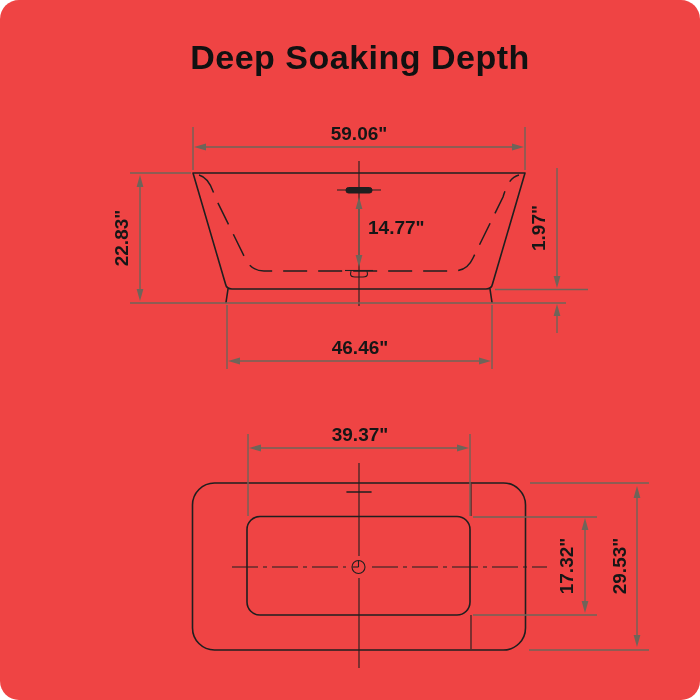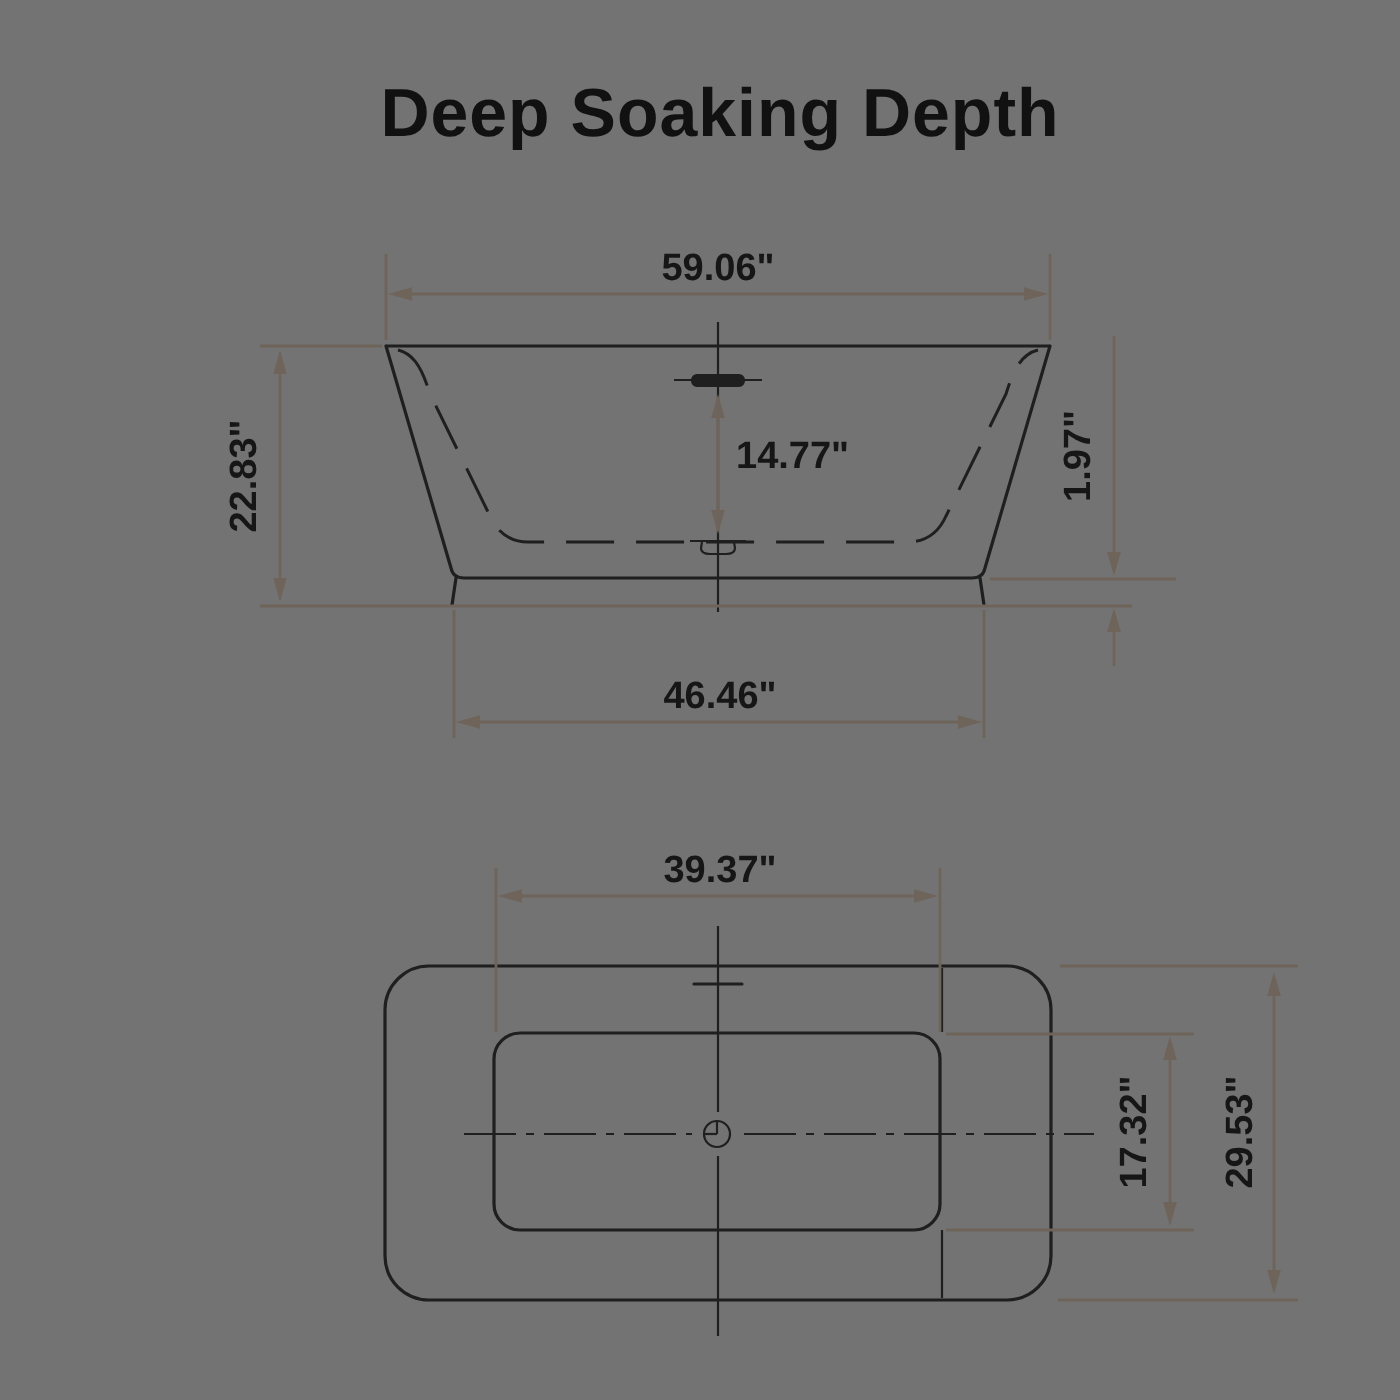--- a/index.html
+++ b/index.html
@@ -1,18 +1,19 @@
 <!DOCTYPE html>
 <html><head>
 <meta charset="utf-8">
 <style>
   html,body{margin:0;padding:0;background:#ffffff;}
   .stage{
-    position:relative;width:700px;height:700px;background:#737373;overflow:hidden;
+    position:relative;width:700px;height:700px;background:#ef4444;overflow:hidden;
     font-family:"Liberation Sans",sans-serif;
+    border-radius:19px;
   }
   .title{
     position:absolute;top:38px;left:0;width:700px;text-align:center;
     transform:translateX(10px);
     font-size:34px;font-weight:700;letter-spacing:0.5px;color:#111111;
   }
   svg{position:absolute;top:0;left:0;}
   .outline{stroke:#1f1f1f;stroke-width:1.6;fill:none;stroke-linecap:round;}
   .outline-thin{stroke:#1f1f1f;stroke-width:1.1;fill:none;}
   .hidden-line{stroke:#1f1f1f;stroke-width:1.5;fill:none;stroke-dasharray:24 11;}

